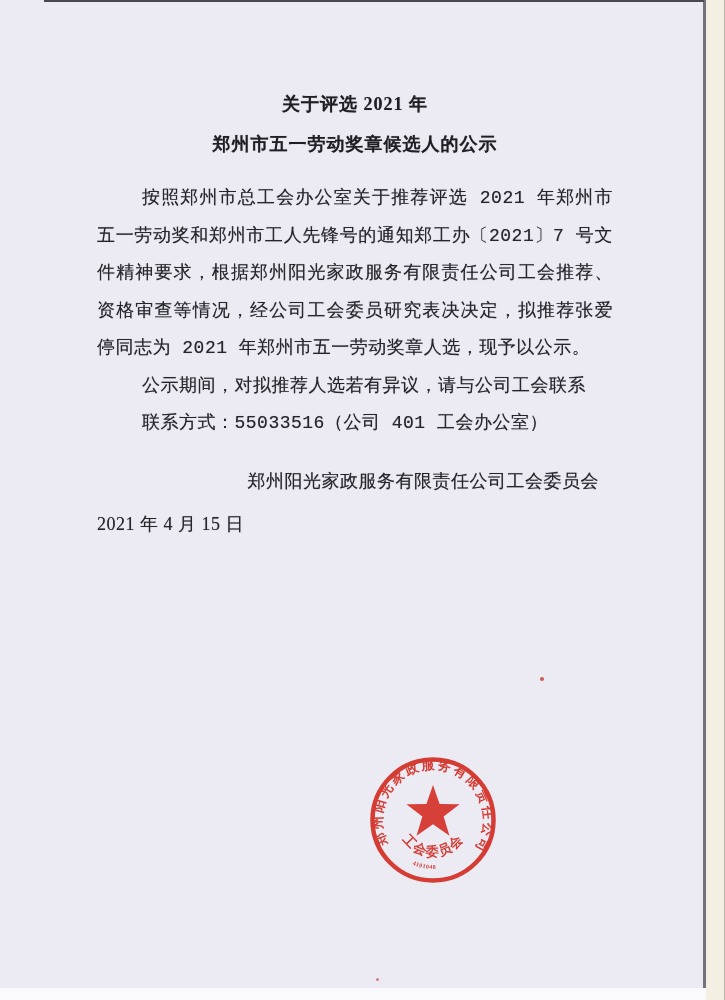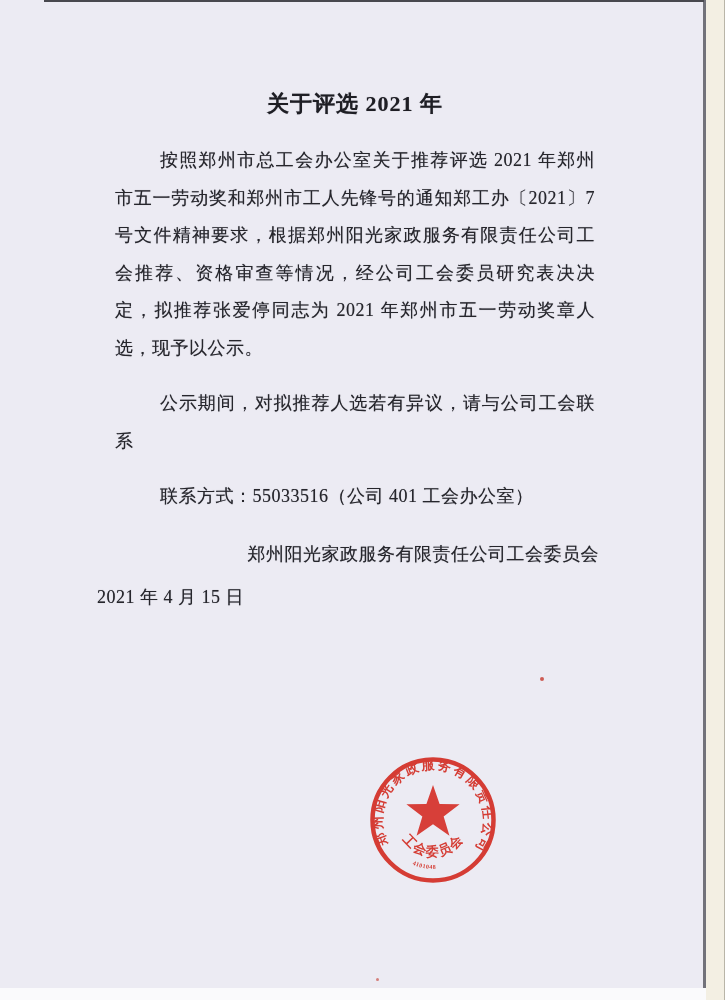--- a/index.html
+++ b/index.html
@@ -24,29 +24,30 @@
   .speck-2{left:376px;top:978px;width:3px;height:3px;background:#c5372c;opacity:.6;}
 
   .doc{
     position:relative;
     padding:84px 112px 0 97px;
     color:#26262c;
     text-shadow:0 0 .7px rgba(43,43,55,.55);
   }
   .title{
     margin:0;text-align:center;
-    font-size:22px;font-weight:700;line-height:40px;
+    font-size:18px;font-weight:700;line-height:40px;
     letter-spacing:1px;color:#1e1e24;
   }
   .body-text{margin-top:16px;width:516px;}
   .para{
-    margin:18px;
+    margin:0;
     font-size:18px;line-height:37.5px;letter-spacing:.5px;
     text-align:justify;text-justify:inter-ideograph;
     text-indent:2.5em;
+    font-family:Liberation Mono, monospace;
   }
   .sig-block{width:516px;}
   .signature{
     margin:20px 0 0 0;
     font-size:18px;line-height:37.5px;letter-spacing:.5px;
     text-align:right;padding-right:14px;
   }
   .date-line{
     margin:6px 0 0 0;
     font-size:18px;line-height:37.5px;letter-spacing:.5px;
@@ -61,20 +62,21 @@
   .stamp svg{display:block;width:132px;height:132px;}
   .seal-arc{font-family:"Liberation Serif","DejaVu Serif",serif;font-weight:700;}
 </style>
 </head>
 <body>
 
 <div class="page">
 
   <div class="doc">
     <h1 class="title">关于评选 2021 年</h1>
+    <h1 class="title">郑州市五一劳动奖章候选人的公示</h1>
 
     <div class="body-text">
       <p class="para">按照郑州市总工会办公室关于推荐评选 2021 年郑州市五一劳动奖和郑州市工人先锋号的通知郑工办〔2021〕7 号文件精神要求，根据郑州阳光家政服务有限责任公司工会推荐、资格审查等情况，经公司工会委员研究表决决定，拟推荐张爱停同志为 2021 年郑州市五一劳动奖章人选，现予以公示。</p>
       <p class="para">公示期间，对拟推荐人选若有异议，请与公司工会联系</p>
       <p class="para">联系方式：55033516（公司 401 工会办公室）</p>
     </div>
 
     <div class="sig-block">
       <p class="signature">郑州阳光家政服务有限责任公司工会委员会</p>
       <p class="date-line">2021 年 4 月 15 日</p>

